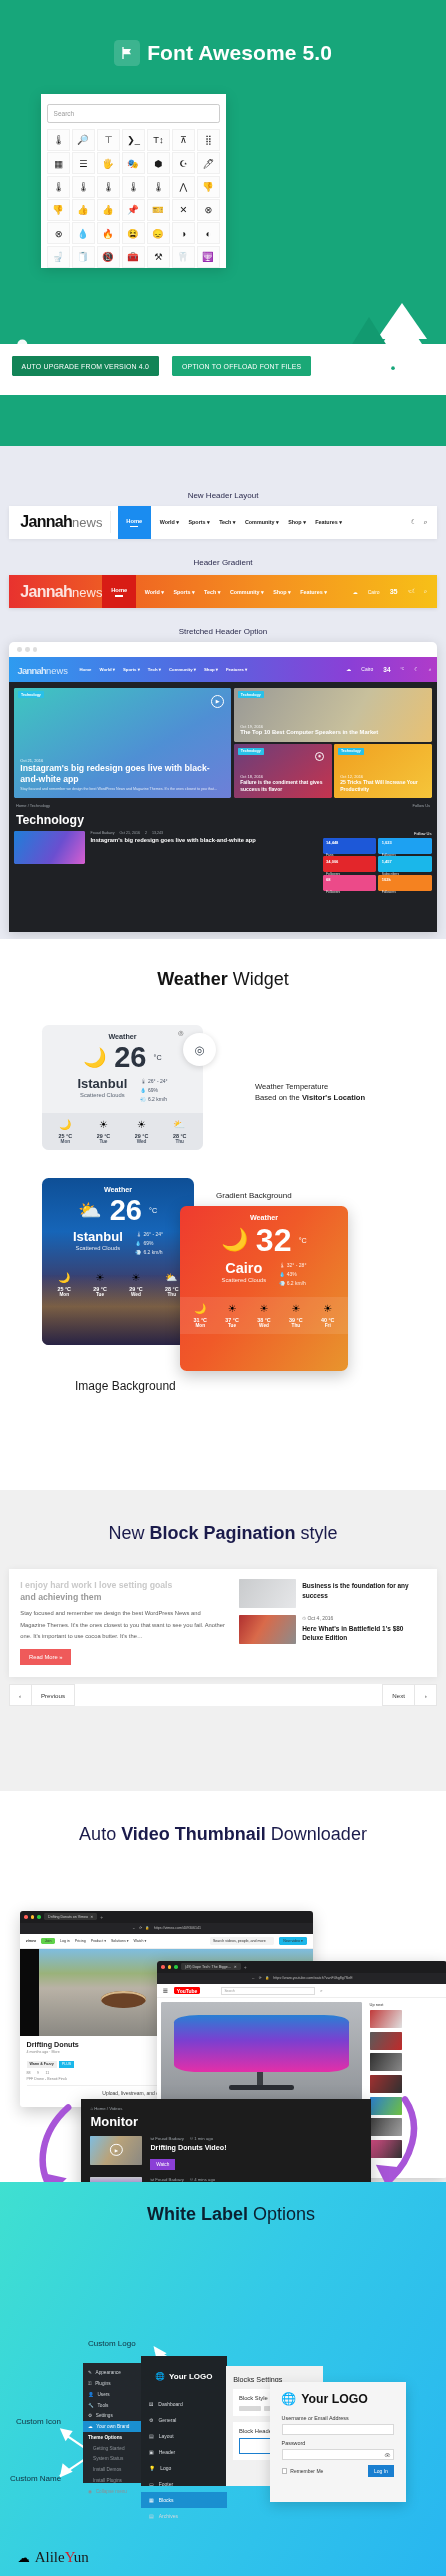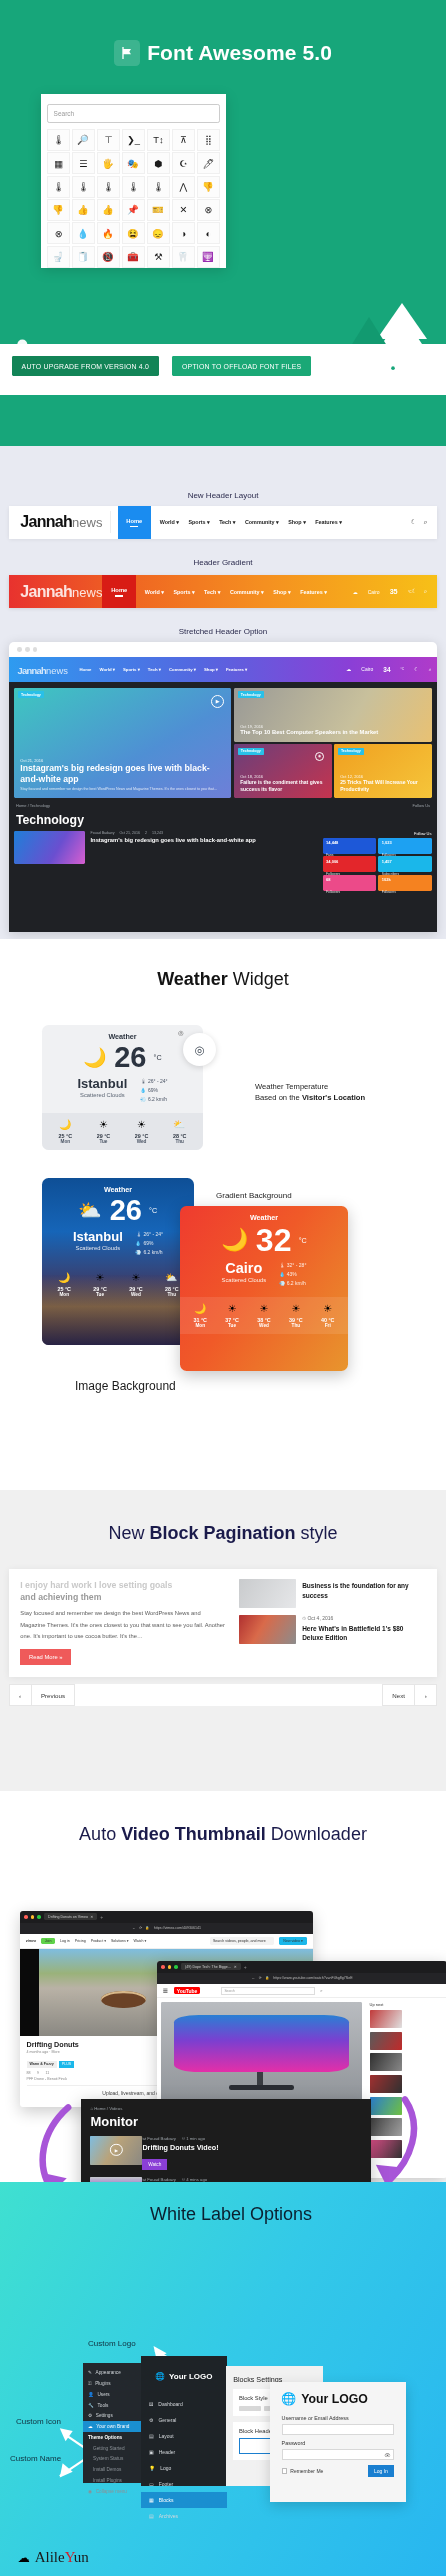--- a/index.html
+++ b/index.html
@@ -244,38 +244,38 @@
   .yt-side { width:81px; padding:4.3px 3.6px; }
   .yt-upnext { font-size:4px; color:#333; margin-bottom:2.9px; }
   .yt-item { display:flex; gap:2.9px; margin-bottom:3.6px; }
   .yt-th { width:32px; height:18px; flex:none; border-radius:0.7px; }
   .yt-lines i { display:block; height:1.8px; background:#e0e0e0; margin-bottom:1.4px; border-radius:0.7px; }
 
   .vids-panel { position:absolute; left:81px; top:308px; width:290px; height:116px;
       background:#1c1c1c; box-shadow:0 4.3px 16px rgba(0,0,0,.25); padding:6.5px 9.4px; }
   .vp-brd { font-size:4.3px; color:#9aa0a6; }
   .vp-h { font-size:13px; color:#fff; font-weight:bold; margin:3.6px 0 6.5px; }
-  .vp-item { display:flex; margin-bottom:6.5px; }
+  .vp-item { display:flex; gap:8px; margin-bottom:6.5px; }
   .vp-th { width:52px; height:29px; flex:none; border-radius:0.7px; position:relative; overflow:hidden; }
   .vp-th.a { background:linear-gradient(120deg,#7fbde0,#b9a37a 45%,#8a8882); }
   .vp-th.b { background:linear-gradient(180deg,#c6c9cc,#7b3fd0 50%,#e42fa8); }
   .vp-play { position:absolute; left:50%; top:50%; transform:translate(-50%,-50%);
       width:12.3px; height:12.3px; border:1px solid #fff; border-radius:50%;
       display:flex; align-items:center; justify-content:center; color:#fff; font-size:4.3px; }
   .vp-meta { font-size:4.3px; color:#9aa0a6; display:flex; gap:5.8px; }
   .vp-t { font-size:7.2px; font-weight:bold; color:#fff; margin:2.2px 0 3.6px; }
   .vp-watch { background:#8b3fd6; color:#fff; font-size:4.7px; padding:2.9px 5.8px;
       border:none; cursor:pointer; font-family:"Liberation Sans",sans-serif; }
   .arrow { position:absolute; pointer-events:none; }
 
   
   .wl-sec { height:394px; background:linear-gradient(120deg,#3fe0d0 0%,#33c9e8 50%,#28b6f0 100%);
       padding-top:22px; }
   .wl-h { text-align:center; font-size:18px; color:#0b2030; font-weight:normal; }
-  .wl-h b { font-weight:normal;margin-left:16px; }
+  .wl-h b { font-weight:bold;margin-left:16px; }
   .wl-lbl { position:absolute; font-size:8px; color:#10303f; }
   .wp-dark { position:absolute; left:83px; top:181px; width:58px; height:120px;
       background:#23282d; padding-top:4.3px; }
   .wp-row { display:flex; align-items:center; gap:3.6px; padding:2.9px 5px;
       font-size:4.7px; color:#cfd4d8; }
   .wp-row.act { background:#1a8fd0; color:#fff; }
   .wp-row.hdr { color:#fff; font-weight:bold; }
   .wp-row.dim { color:#8b9197; }
   .wp-mid { position:absolute; left:141px; top:174px; width:86px; height:130px;
       background:#1e2327; }
@@ -930,21 +930,21 @@
   </div>
 </section>
 
 <section class="sec wl-sec">
   <h2 class="wl-h">
     <b>White Label</b><span> Options</span>
   </h2>
 
   <div class="wl-lbl" style="left:88px;top:157px">Custom Logo</div>
   <div class="wl-lbl" style="left:16px;top:235px">Custom Icon</div>
-  <div class="wl-lbl" style="left:10px;top:272px">Custom Name</div>
+  <div class="wl-lbl" style="left:10px;top:292px">Custom Name</div>
 
   <svg class="arrow" style="left:152px;top:161px" width="70" height="48" viewBox="0 0 96 66">
     <path d="M4 10 L86 58" stroke="#fff" stroke-width="3" fill="none"></path>
     <path d="M2 4 L20 14 L6 22 Z" fill="#fff"></path>
   </svg>
   <svg class="arrow" style="left:58px;top:239px" width="51" height="46" viewBox="0 0 70 64">
     <path d="M64 56 L8 18" stroke="#fff" stroke-width="3" fill="none"></path>
     <path d="M2 10 L20 14 L10 28 Z" fill="#fff"></path>
   </svg>
   <svg class="arrow" style="left:58px;top:254px" width="58" height="43" viewBox="0 0 80 60">

